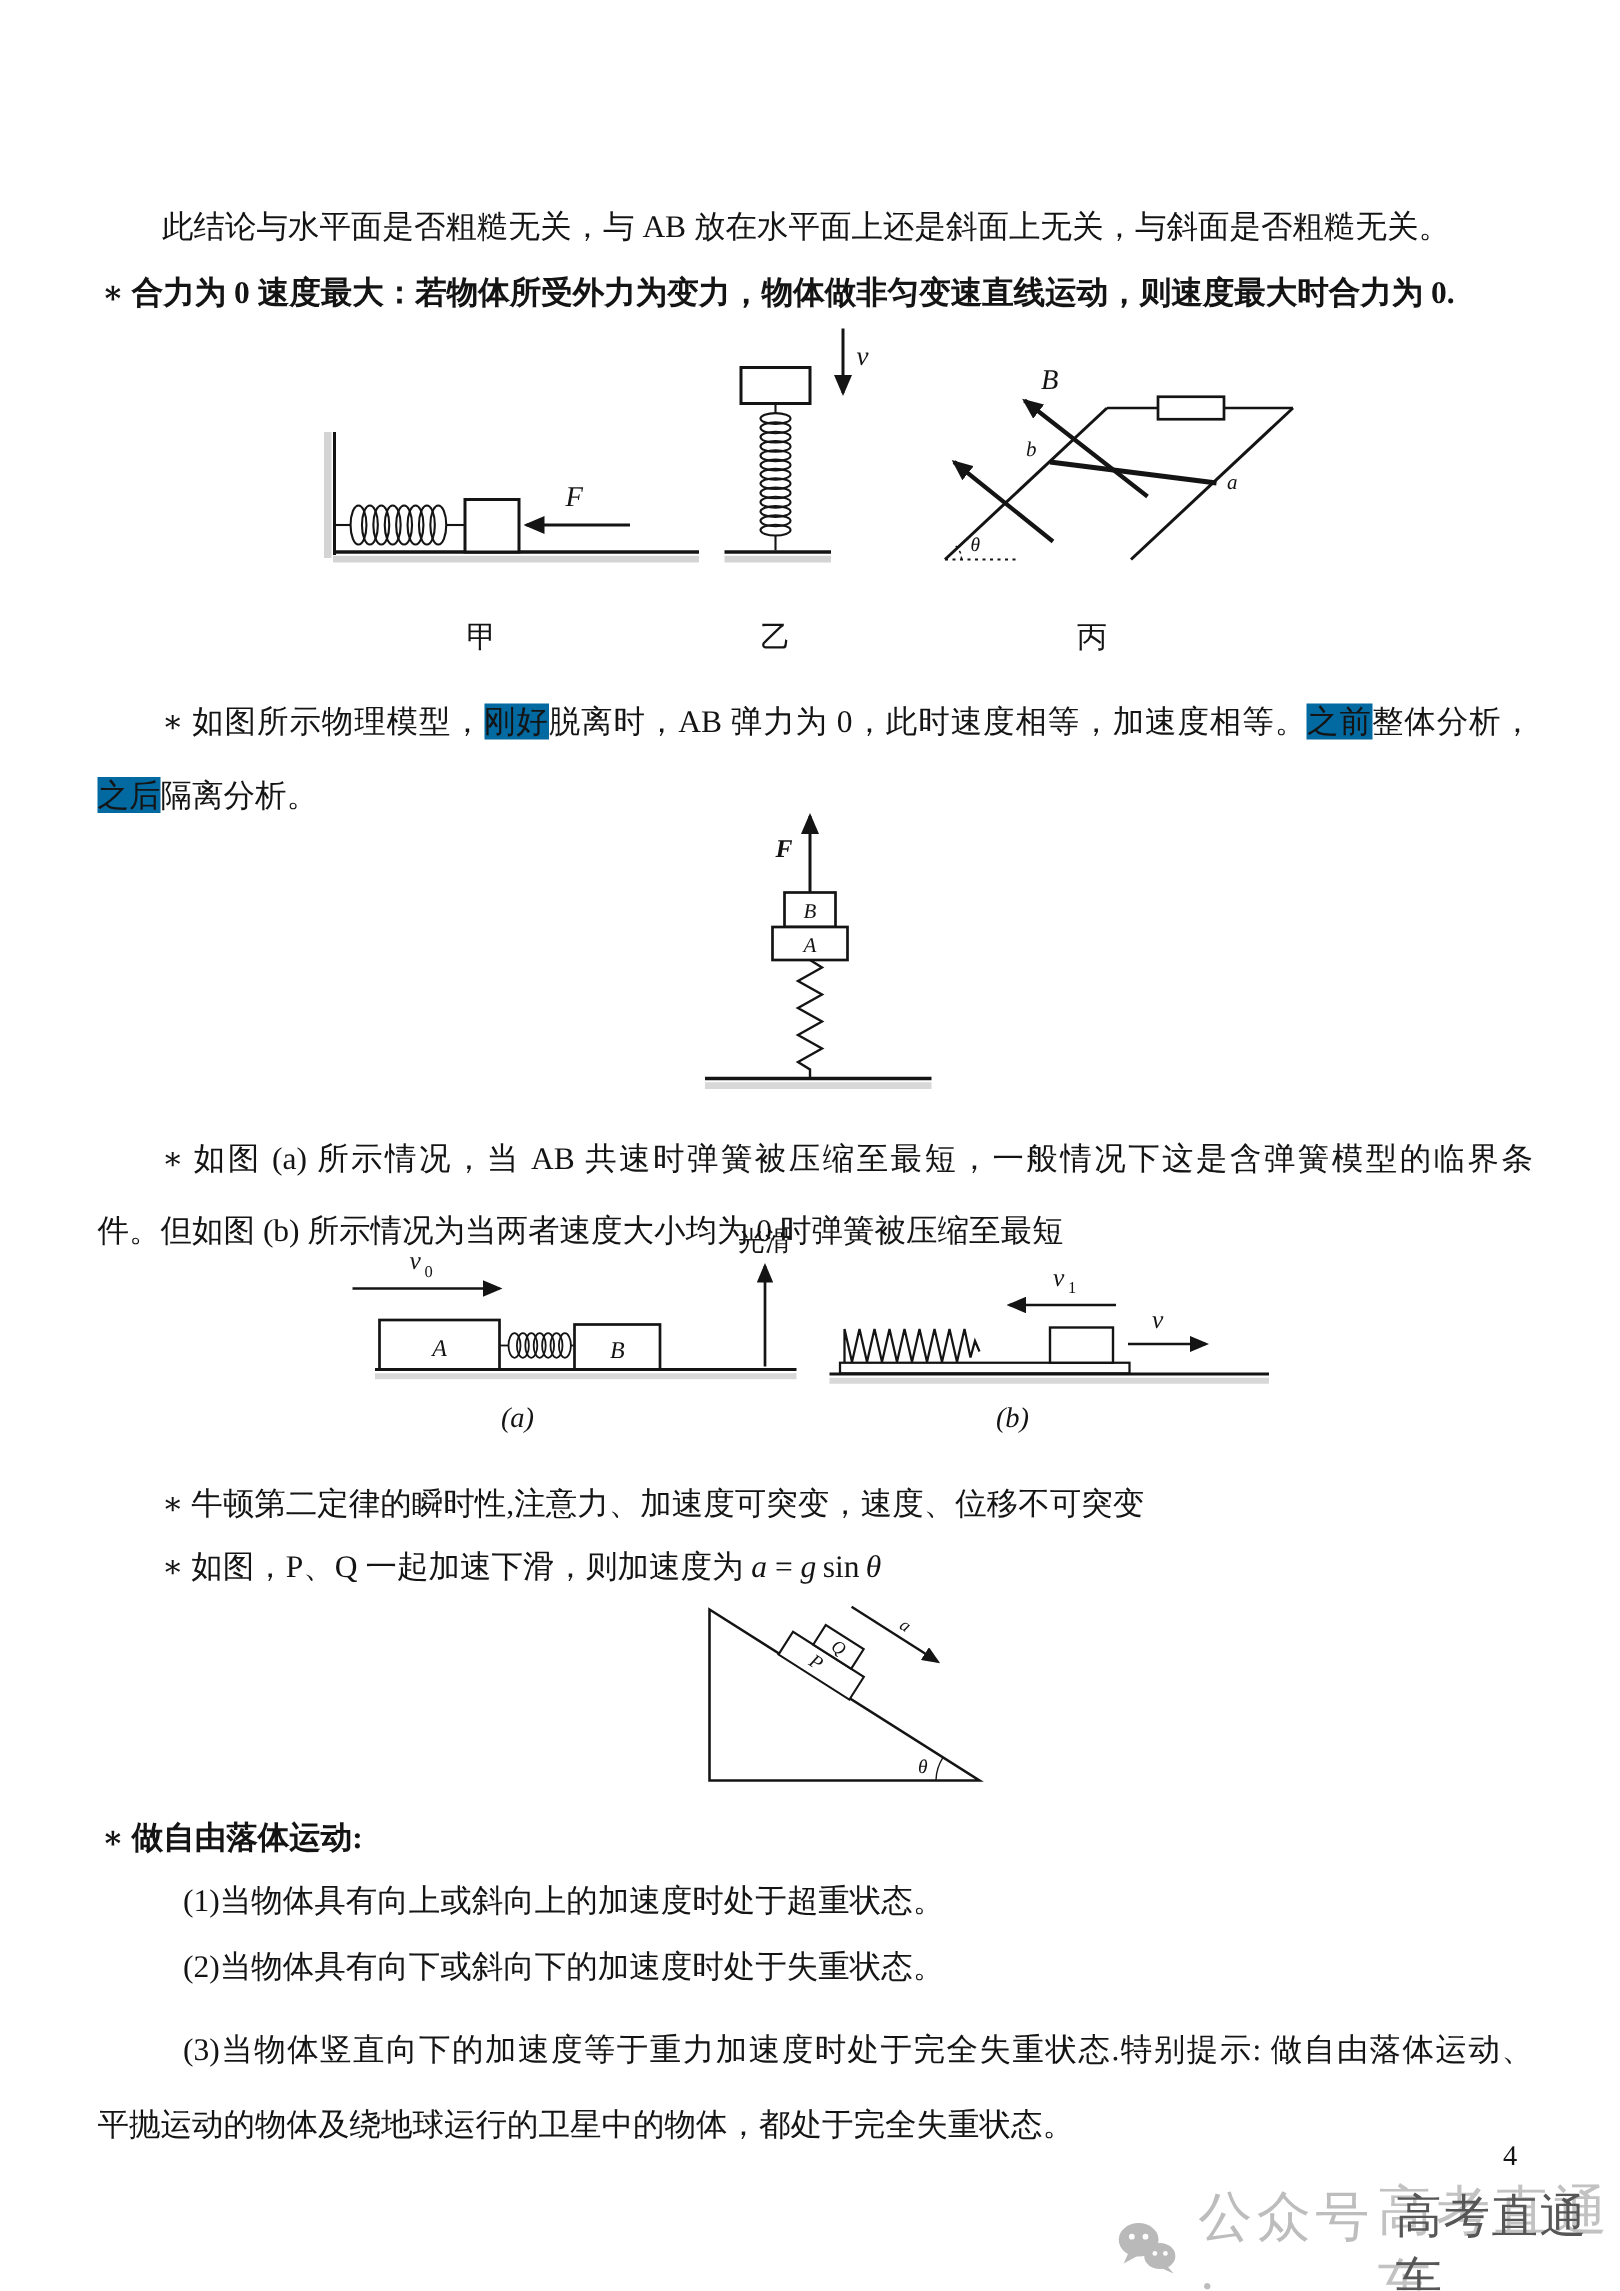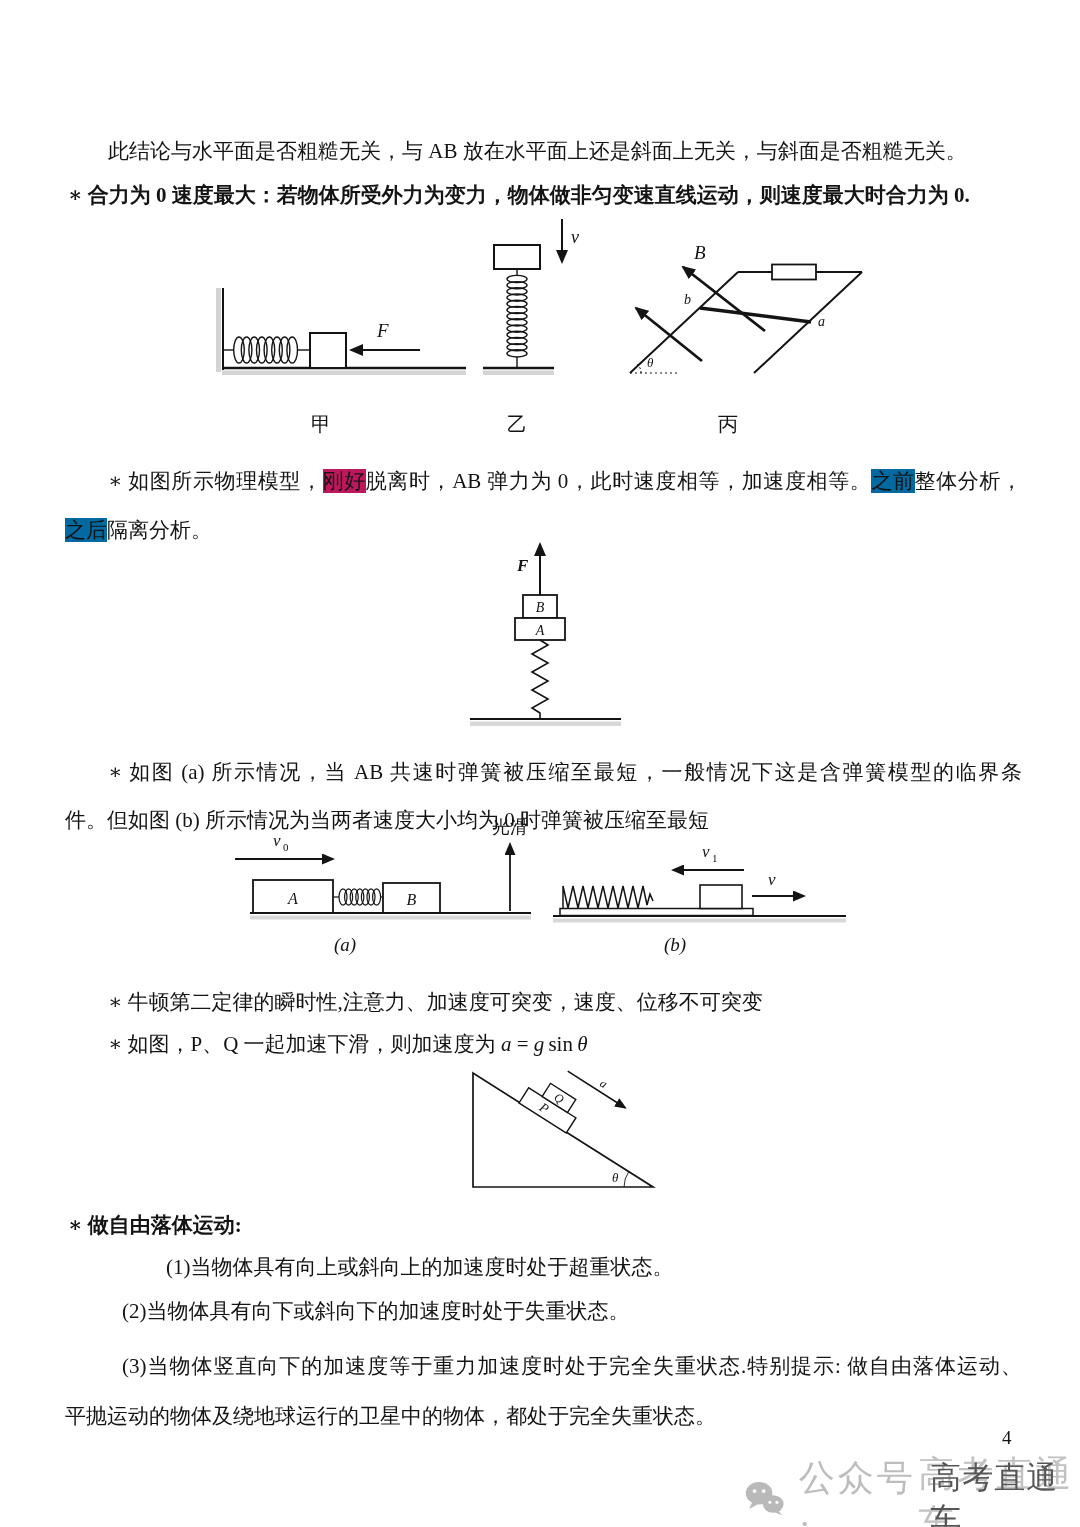--- a/index.html
+++ b/index.html
@@ -7,21 +7,21 @@
     position:relative;width:1080px;height:1527px;background:#ffffff;
     font-family:"Liberation Serif","DejaVu Serif",serif;color:#141414;overflow:hidden;
   }
   .abs{position:absolute;}
   .t{font-size:21px;line-height:1.4;white-space:nowrap;}
   .blk{font-size:21px;line-height:50px;}
   .jline{text-align:justify;text-align-last:justify;white-space:normal;}
   .ind{text-indent:43px;}
   .ind-item{text-indent:57px;}
   .bold{font-weight:700;}
-  .hl-y{background:#be185d;}
+  .hl-y{background:#0369a1;}
   .hl-g{background:#0369a1;}
   .it{font-style:italic;}
   svg.fig{position:absolute;overflow:visible;}
   svg text{font-family:"Liberation Serif","DejaVu Serif",serif;fill:#141414;}
   .pnum{font-size:19px;}
   .wm{display:flex;align-items:center;font-size:36px;color:#bdbdbd;letter-spacing:3px;}
   .wm-prefix{margin-left:14px;color:#bdbdbd;}
   .wm-name-wrap{position:relative;display:inline-block;}
   .wm-name-light{color:#c2c2c2;}
   .wm-name-dark{position:absolute;left:12px;top:7px;color:#565656;font-size:31px;letter-spacing:1px;}
@@ -208,21 +208,21 @@
         <text x="27" y="-21.5" font-size="12" class="it" stroke="none" fill="#141414">Q</text>
         <line x1="24" y1="-53" x2="92" y2="-53" stroke-width="1.6" marker-end="url(#ar4)"></line>
         <text x="58" y="-58" font-size="12" class="it" stroke="none" fill="#141414">a</text>
       </g>
       <path d="M 164,129 A 29 29 0 0 1 168.7,113.6" stroke-width="0.9"></path>
       <text x="152" y="124" font-size="13" class="it" stroke="none" fill="#141414">θ</text>
     </g>
   </svg>
 
   <div class="abs t bold" style="left:68px;top:1211px;">∗ 做自由落体运动:</div>
-  <div class="abs t" style="left:122px;top:1253px;margin-left:44px;">(1)当物体具有向上或斜向上的加速度时处于超重状态。</div>
+  <div class="abs t" style="left:122px;top:1253px;">(1)当物体具有向上或斜向上的加速度时处于超重状态。</div>
   <div class="abs t" style="left:122px;top:1297px;">(2)当物体具有向下或斜向下的加速度时处于失重状态。</div>
   <div class="abs blk jline ind-item" style="left:65px;top:1341px;width:957px;">(3)当物体竖直向下的加速度等于重力加速度时处于完全失重状态.特别提示: 做自由落体运动、</div>
   <div class="abs blk" style="left:65px;top:1391px;width:957px;">平抛运动的物体及绕地球运行的卫星中的物体，都处于完全失重状态。</div>
 
   <div class="abs pnum" style="left:1002px;top:1427px;">4</div>
 
   <div class="abs wm" style="left:745px;top:1450px;">
     <svg width="48" height="44" viewBox="0 0 48 44">
       <g fill="#b9b9b9">
         <ellipse cx="17" cy="15" rx="16" ry="13.5"></ellipse>

